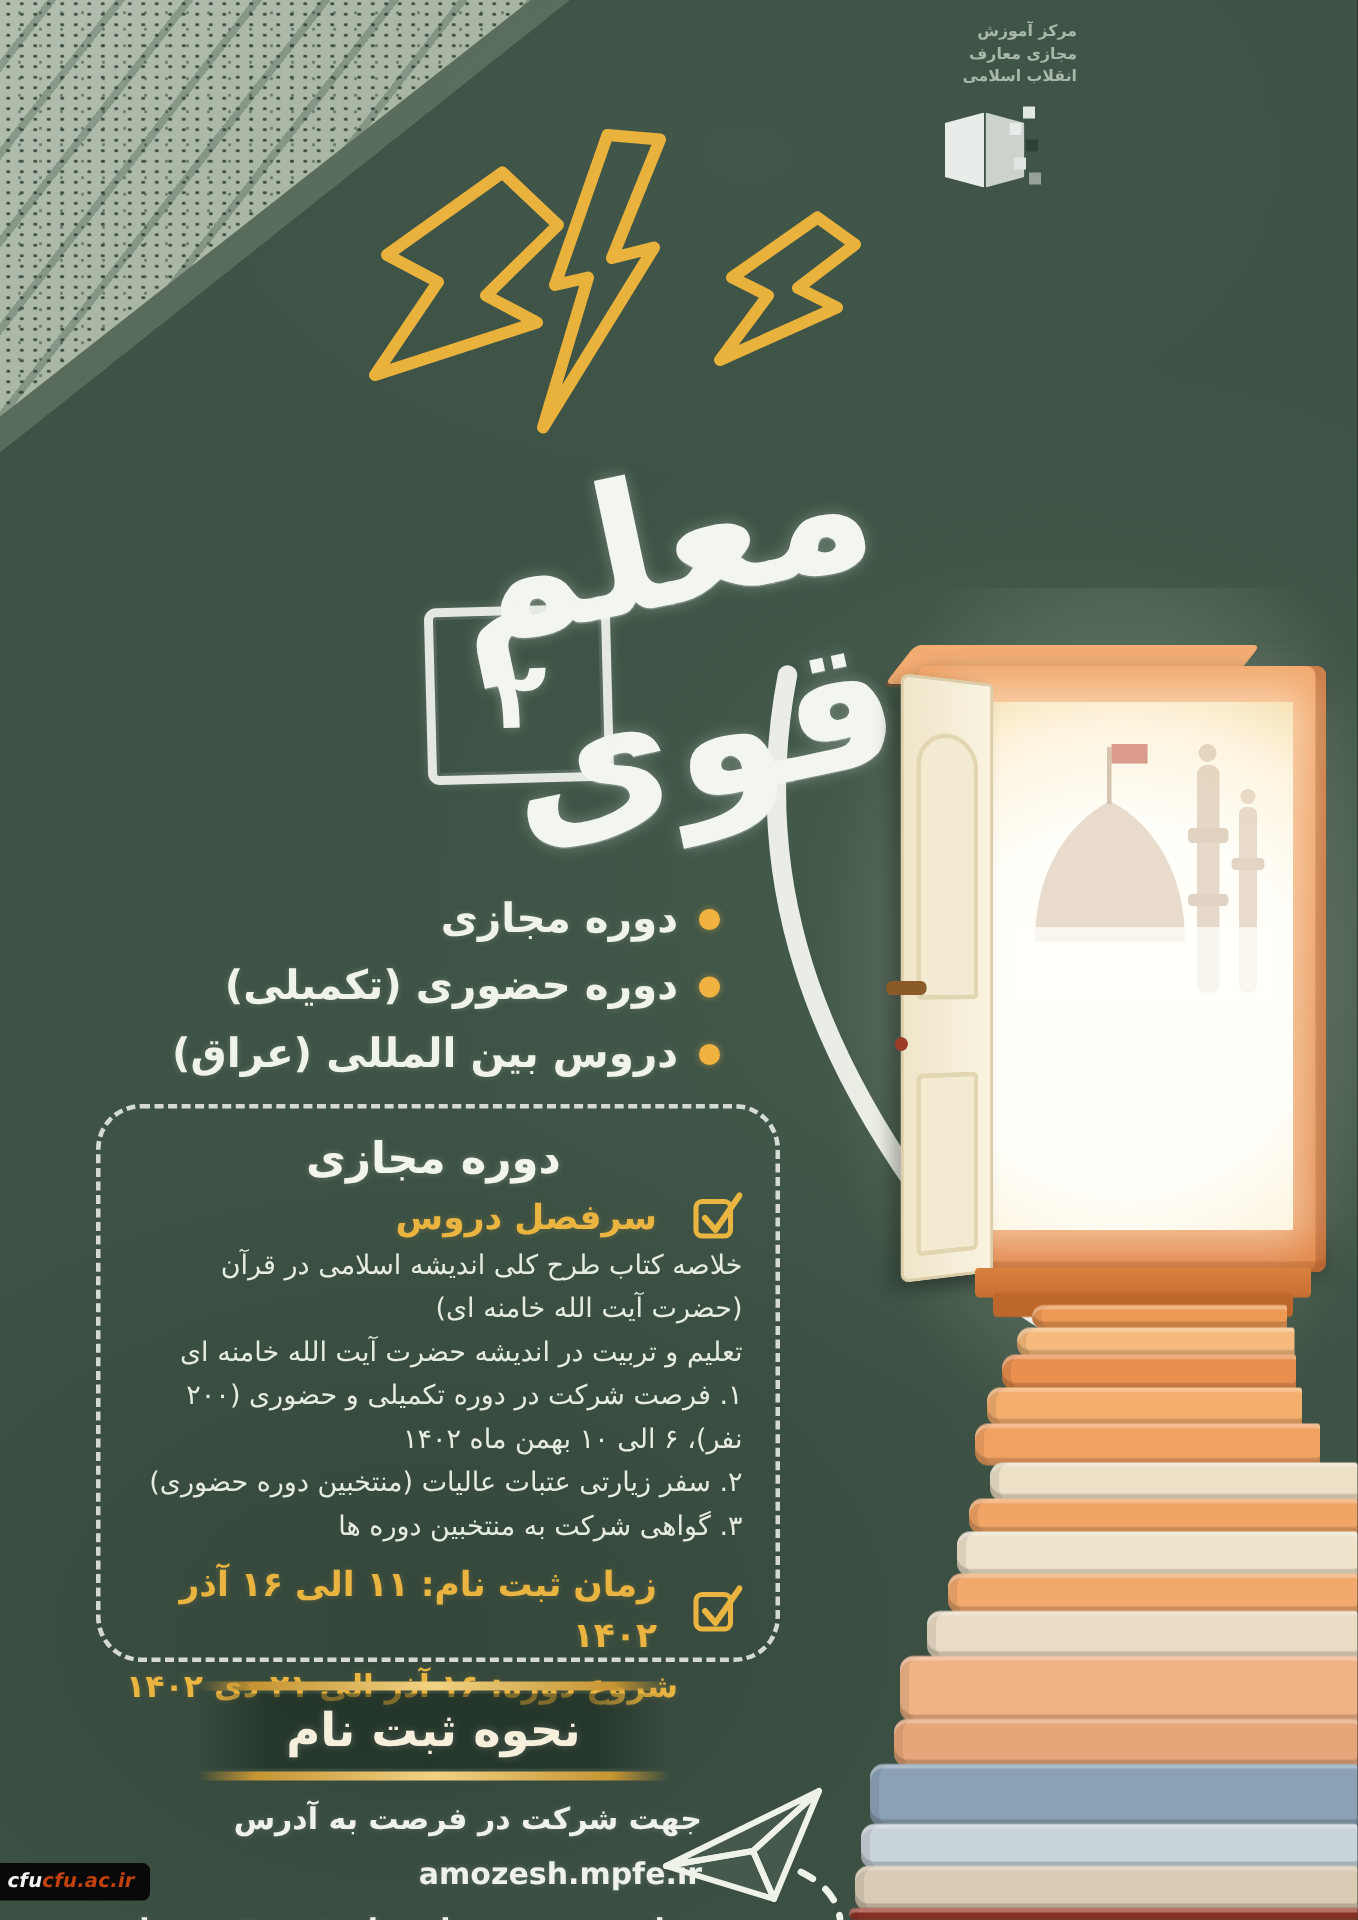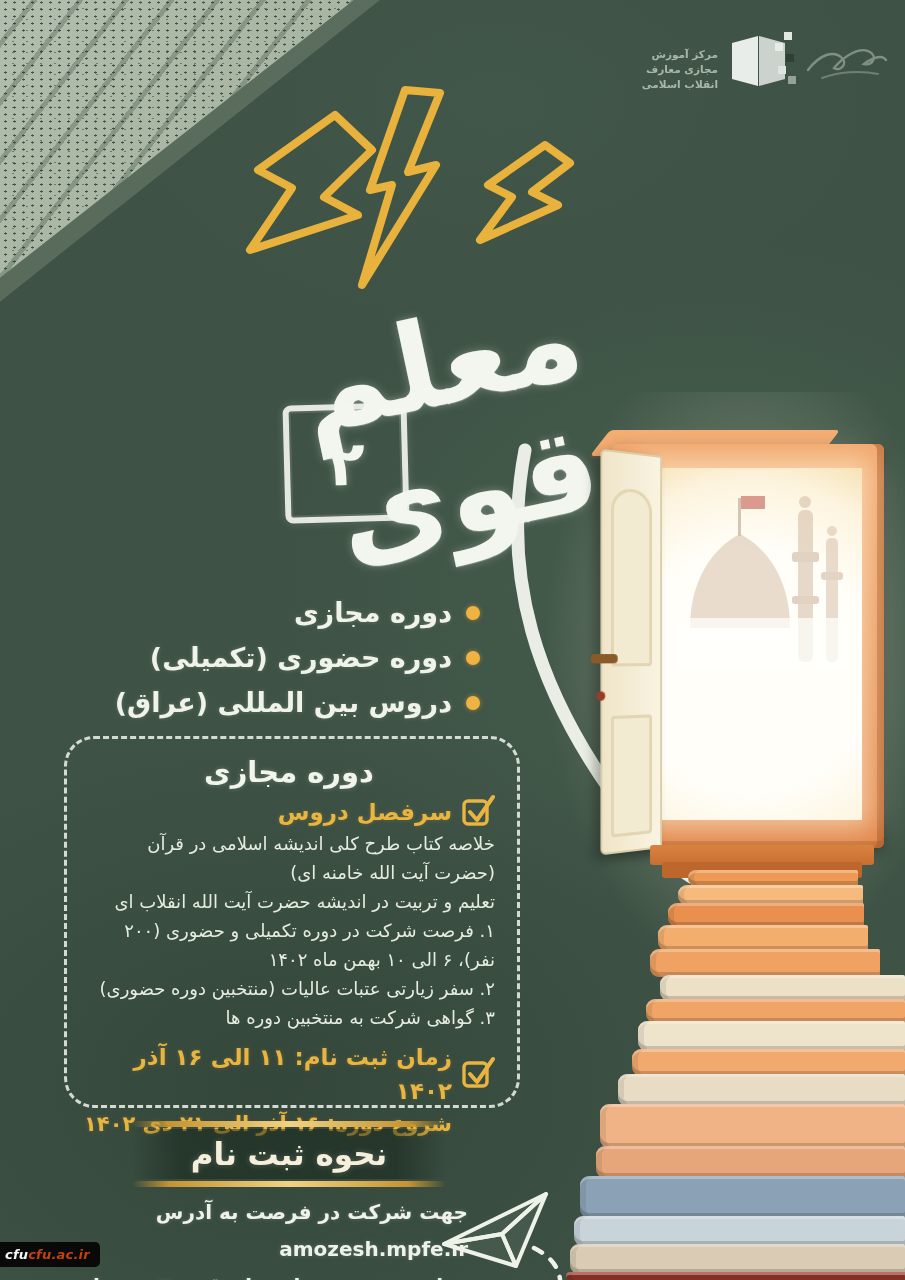--- a/index.html
+++ b/index.html
@@ -23,21 +23,21 @@
       linear-gradient(135deg,#b3bfae 0%,#a9b6a4 55%,#9fae9b 100%);
     background-size:9px 7px,14px 11px,auto,auto;
     filter:blur(.4px);
   }
   .smear2{
     position:absolute;left:-8px;top:-8px;width:398px;height:316px;
     clip-path:polygon(0 0,100% 0,0 100%);
     background:rgba(170,183,165,.25);filter:blur(2px);
   }
   
-  .logo{position:absolute;left:626px;top:14px;width:268px;height:78px;display:flex;align-items:flex-end;gap:10px;}
+  .logo{position:absolute;left:626px;top:14px;width:268px;height:78px;display:flex;align-items:flex-start;gap:10px;flex-direction:column;}
   .logo-text{width:92px;text-align:right;direction:rtl;color:rgba(188,201,188,.85);
     font-size:10.5px;font-weight:bold;line-height:15px;}
   .logo-book{position:relative;width:66px;height:62px;}
   .page{position:absolute;top:6px;width:26px;height:50px;}
   .page.l{left:4px;background:#e9ede9;clip-path:polygon(0 14%,100% 0,100% 100%,0 86%);}
   .page.r{left:31px;background:#ccd3cc;clip-path:polygon(0 0,100% 14%,100% 86%,0 100%);}
   .px{position:absolute;width:8px;height:8px;}
   .logo-sig{opacity:.75;}
   
   .bolts{position:absolute;left:240px;top:75px;}
@@ -62,21 +62,21 @@
   .dot{width:14px;height:14px;border-radius:50%;background:#f0b341;margin-left:14px;flex:0 0 auto;
     box-shadow:0 0 5px rgba(240,179,65,.5);}
   
   .infobox{
     position:absolute;left:64px;top:736px;width:456px;height:372px;box-sizing:border-box;
     border:3px dashed rgba(240,244,238,.85);border-radius:30px;
     direction:rtl;padding:12px 22px 0 16px;
   }
   .ib-title{text-align:center;font-size:29px;font-weight:bold;color:#f1f5ec;line-height:42px;
     text-shadow:0 0 5px rgba(240,245,235,.25);}
-  .h-row{display:flex;align-items:center;gap:9px;color:#e9b440;font-size:23px;font-weight:bold;line-height:34px;margin-top:2px;
+  .h-row{display:flex;align-items:center;gap:23px;color:#e9b440;font-size:23px;font-weight:bold;line-height:34px;margin-top:2px;
     text-shadow:0 0 4px rgba(233,180,68,.25);}
   .cbx{flex:0 0 auto;width:34px;height:32px;margin-top:-4px;}
   .ib-small{font-size:18px;color:#e6ece0;line-height:29px;font-weight:500;}
   .ib-sched{font-size:21px;font-weight:bold;color:#e9b440;line-height:33px;padding-right:43px;
     text-shadow:0 0 4px rgba(233,180,68,.25);}
   .mt6{margin-top:6px;} .mt8{margin-top:8px;}
   
   .ribbon{position:absolute;left:132px;top:1121px;width:314px;}
   .rbar{height:6px;border-radius:3px;
     background:linear-gradient(90deg,transparent 0%,#c59433 12%,#f1d283 50%,#c59433 88%,transparent 100%);}
@@ -234,21 +234,21 @@
     <div class="ib-title">دوره مجازی</div>
 
     <div class="h-row">
       <svg class="cbx" viewBox="0 0 34 32">
         <rect x="3" y="7" width="23" height="23" rx="4" fill="none" stroke="#e9b440" stroke-width="3.4"></rect>
         <polyline points="9,18 16,26 32,3" fill="none" stroke="#e9b440" stroke-width="4" stroke-linecap="round" stroke-linejoin="round"></polyline>
       </svg>
       <span>سرفصل دروس</span>
     </div>
     <div class="ib-small">خلاصه کتاب طرح کلی اندیشه اسلامی در قرآن (حضرت آیت الله خامنه ای)</div>
-    <div class="ib-small">تعلیم و تربیت در اندیشه حضرت آیت الله انقلاب ای</div>
+    <div class="ib-small">تعلیم و تربیت در اندیشه حضرت آیت الله خامنه ای</div>
 
     <div class="ib-small">۱. فرصت شرکت در دوره تکمیلی و حضوری (۲۰۰ نفر)، ۶ الی ۱۰ بهمن ماه ۱۴۰۲</div>
     <div class="ib-small">۲. سفر زیارتی عتبات عالیات (منتخبین دوره حضوری)</div>
     <div class="ib-small">۳. گواهی شرکت به منتخبین دوره ها</div>
 
     <div class="h-row mt8">
       <svg class="cbx" viewBox="0 0 34 32">
         <rect x="3" y="7" width="23" height="23" rx="4" fill="none" stroke="#e9b440" stroke-width="3.4"></rect>
         <polyline points="9,18 16,26 32,3" fill="none" stroke="#e9b440" stroke-width="4" stroke-linecap="round" stroke-linejoin="round"></polyline>
       </svg>

